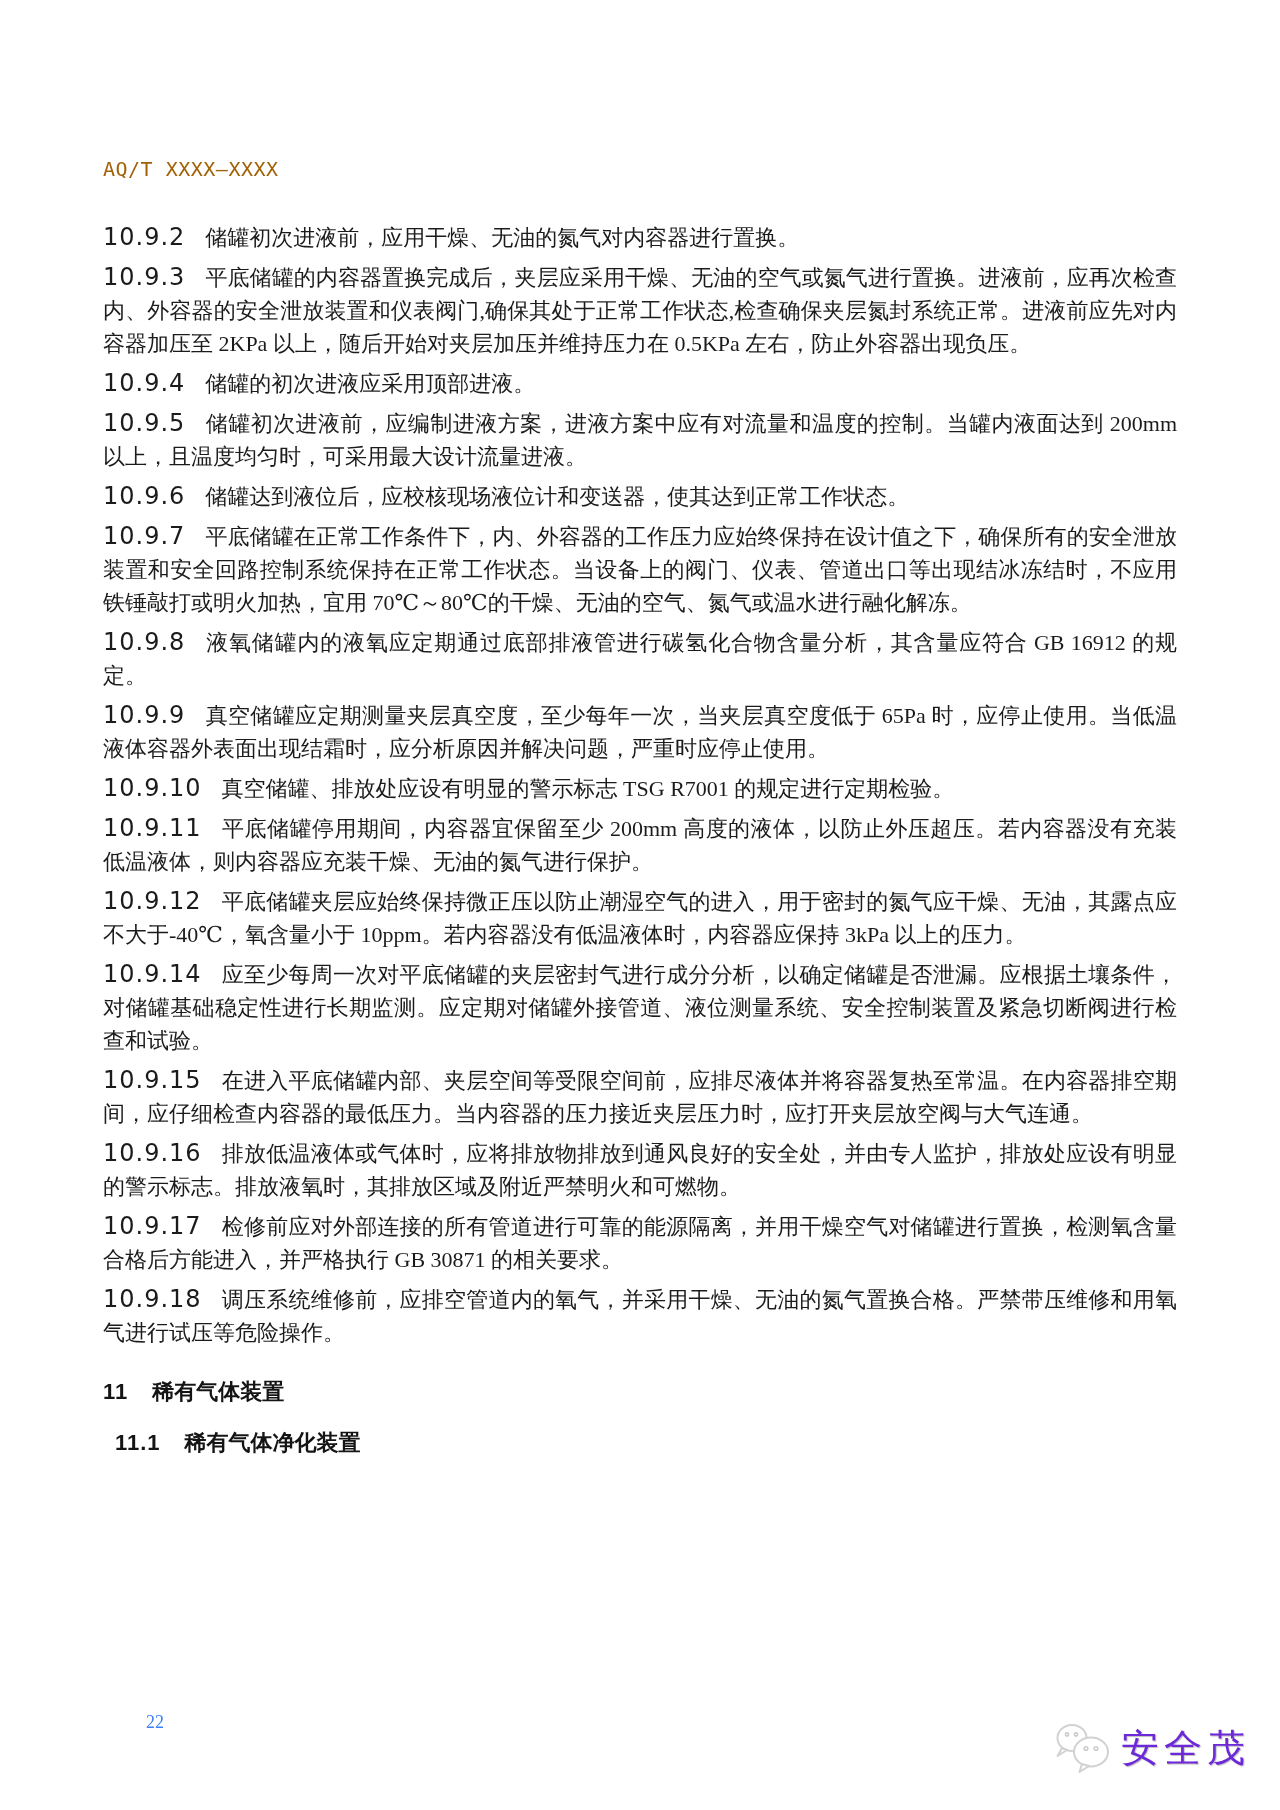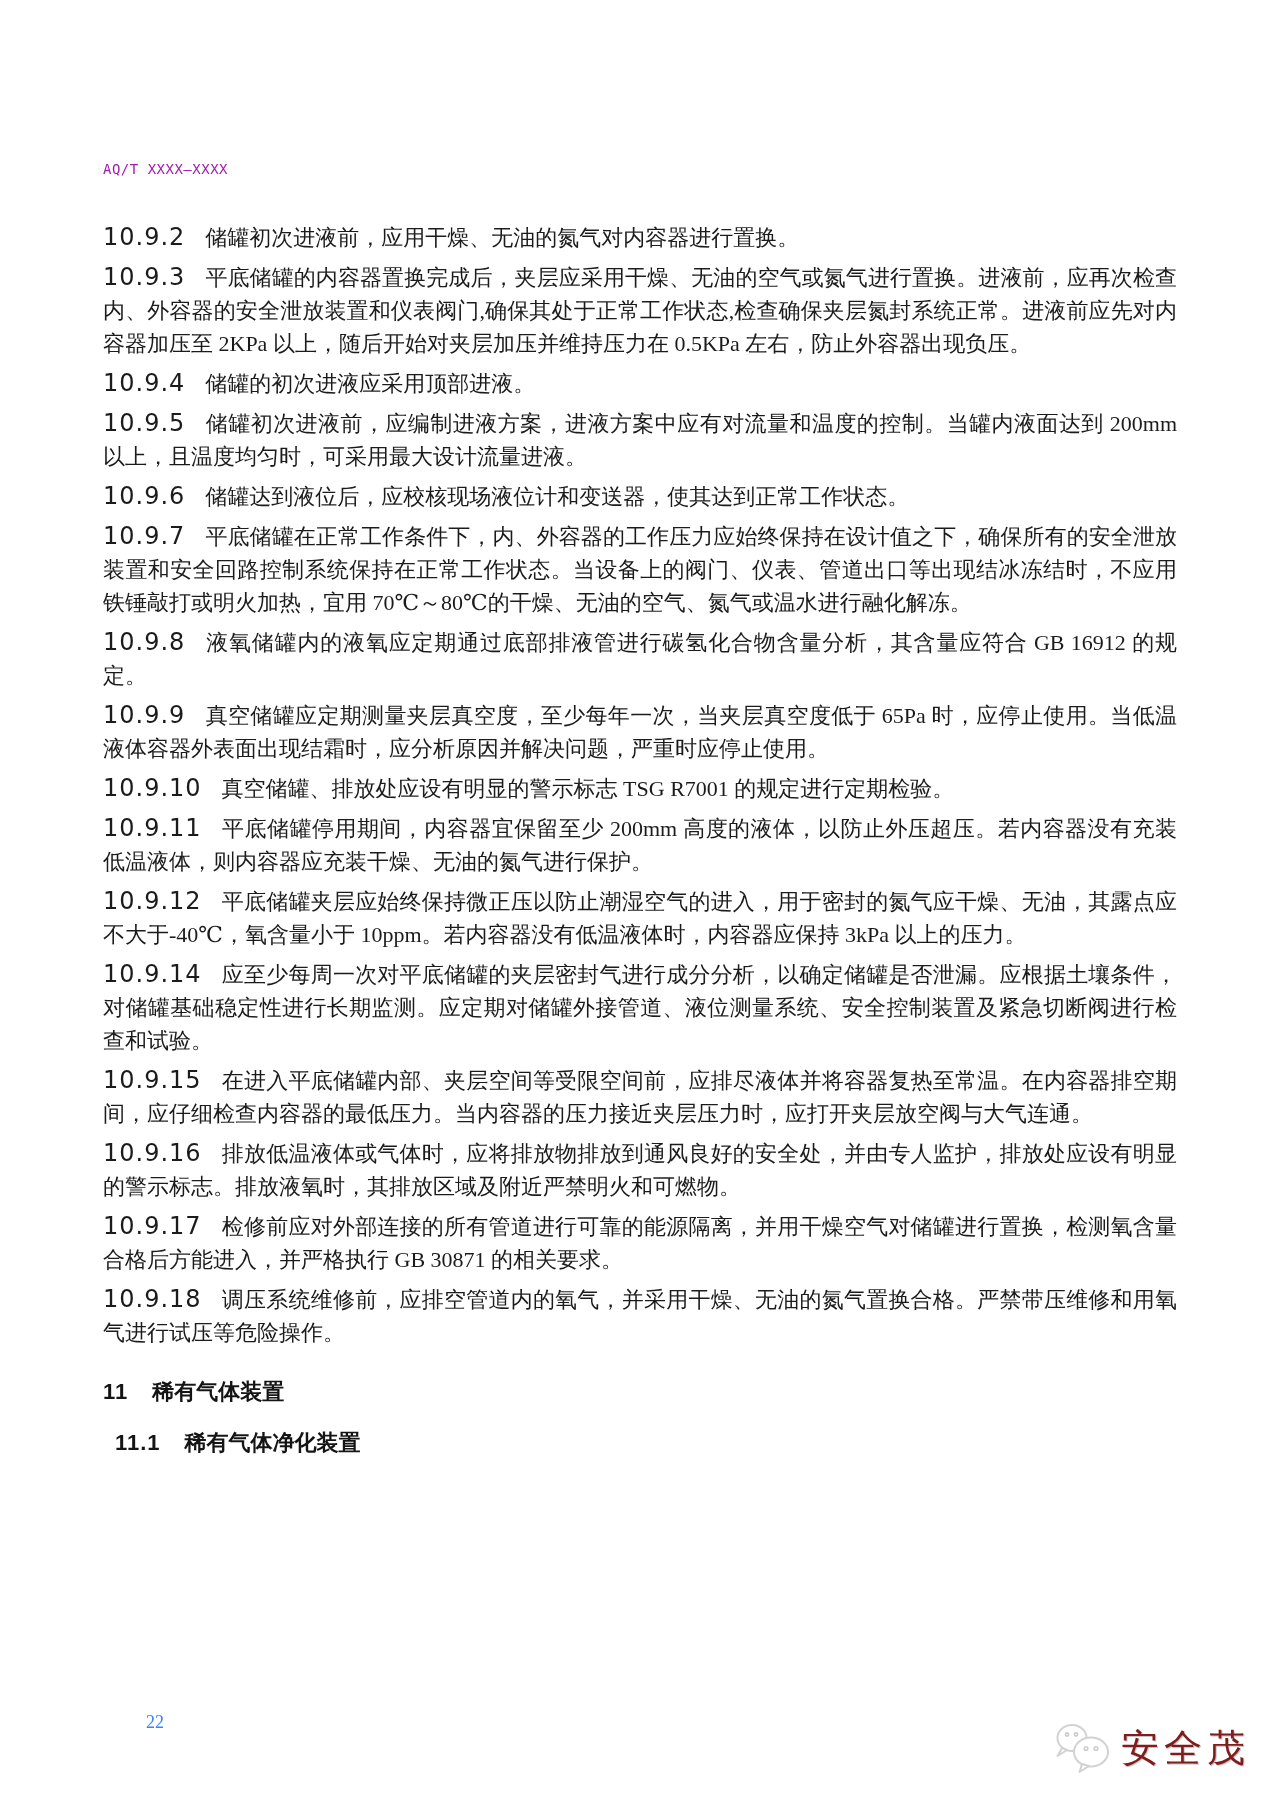--- a/index.html
+++ b/index.html
@@ -12,25 +12,25 @@
     color:#1b1b1b;
     -webkit-font-smoothing:antialiased;
   }
   .doc {
     position:absolute;
     top:160px; left:103px;
     width:1074px;
   }
   .doc-header {
     font-family:"DejaVu Sans Mono","Liberation Mono",monospace;
-    font-size:14px;
+    font-size:20px;
     line-height:19px;
     letter-spacing:0.5px;
     margin:0 0 42px 0;
-    color:#a21caf;
+    color:#a16207;
   }
   p.clause {
     font-size:22px;
     line-height:33px;
     margin:0 0 7px 0;
     text-align:justify;
     text-justify:inter-ideograph;
   }
   .clause-num {
     font-family:"DejaVu Sans","Liberation Sans",sans-serif;
@@ -61,21 +61,21 @@
     top:1722px; right:30px;
     display:flex;
     align-items:center;
     gap:8px;
     user-select:none;
   }
   .wm-text {
     font-family:"Liberation Sans","DejaVu Sans",sans-serif;
     font-size:38px;
     letter-spacing:5px;
-    color:#7f1d1d;
+    color:#6d28d9;
     text-shadow:1px 1px 1px #bdbdbd;
   }
   .wm-icon svg { display:block; }
 </style>
 </head>
 <body>
 
 <div class="doc">
 
   <div class="doc-header">AQ/T XXXX—XXXX</div>

